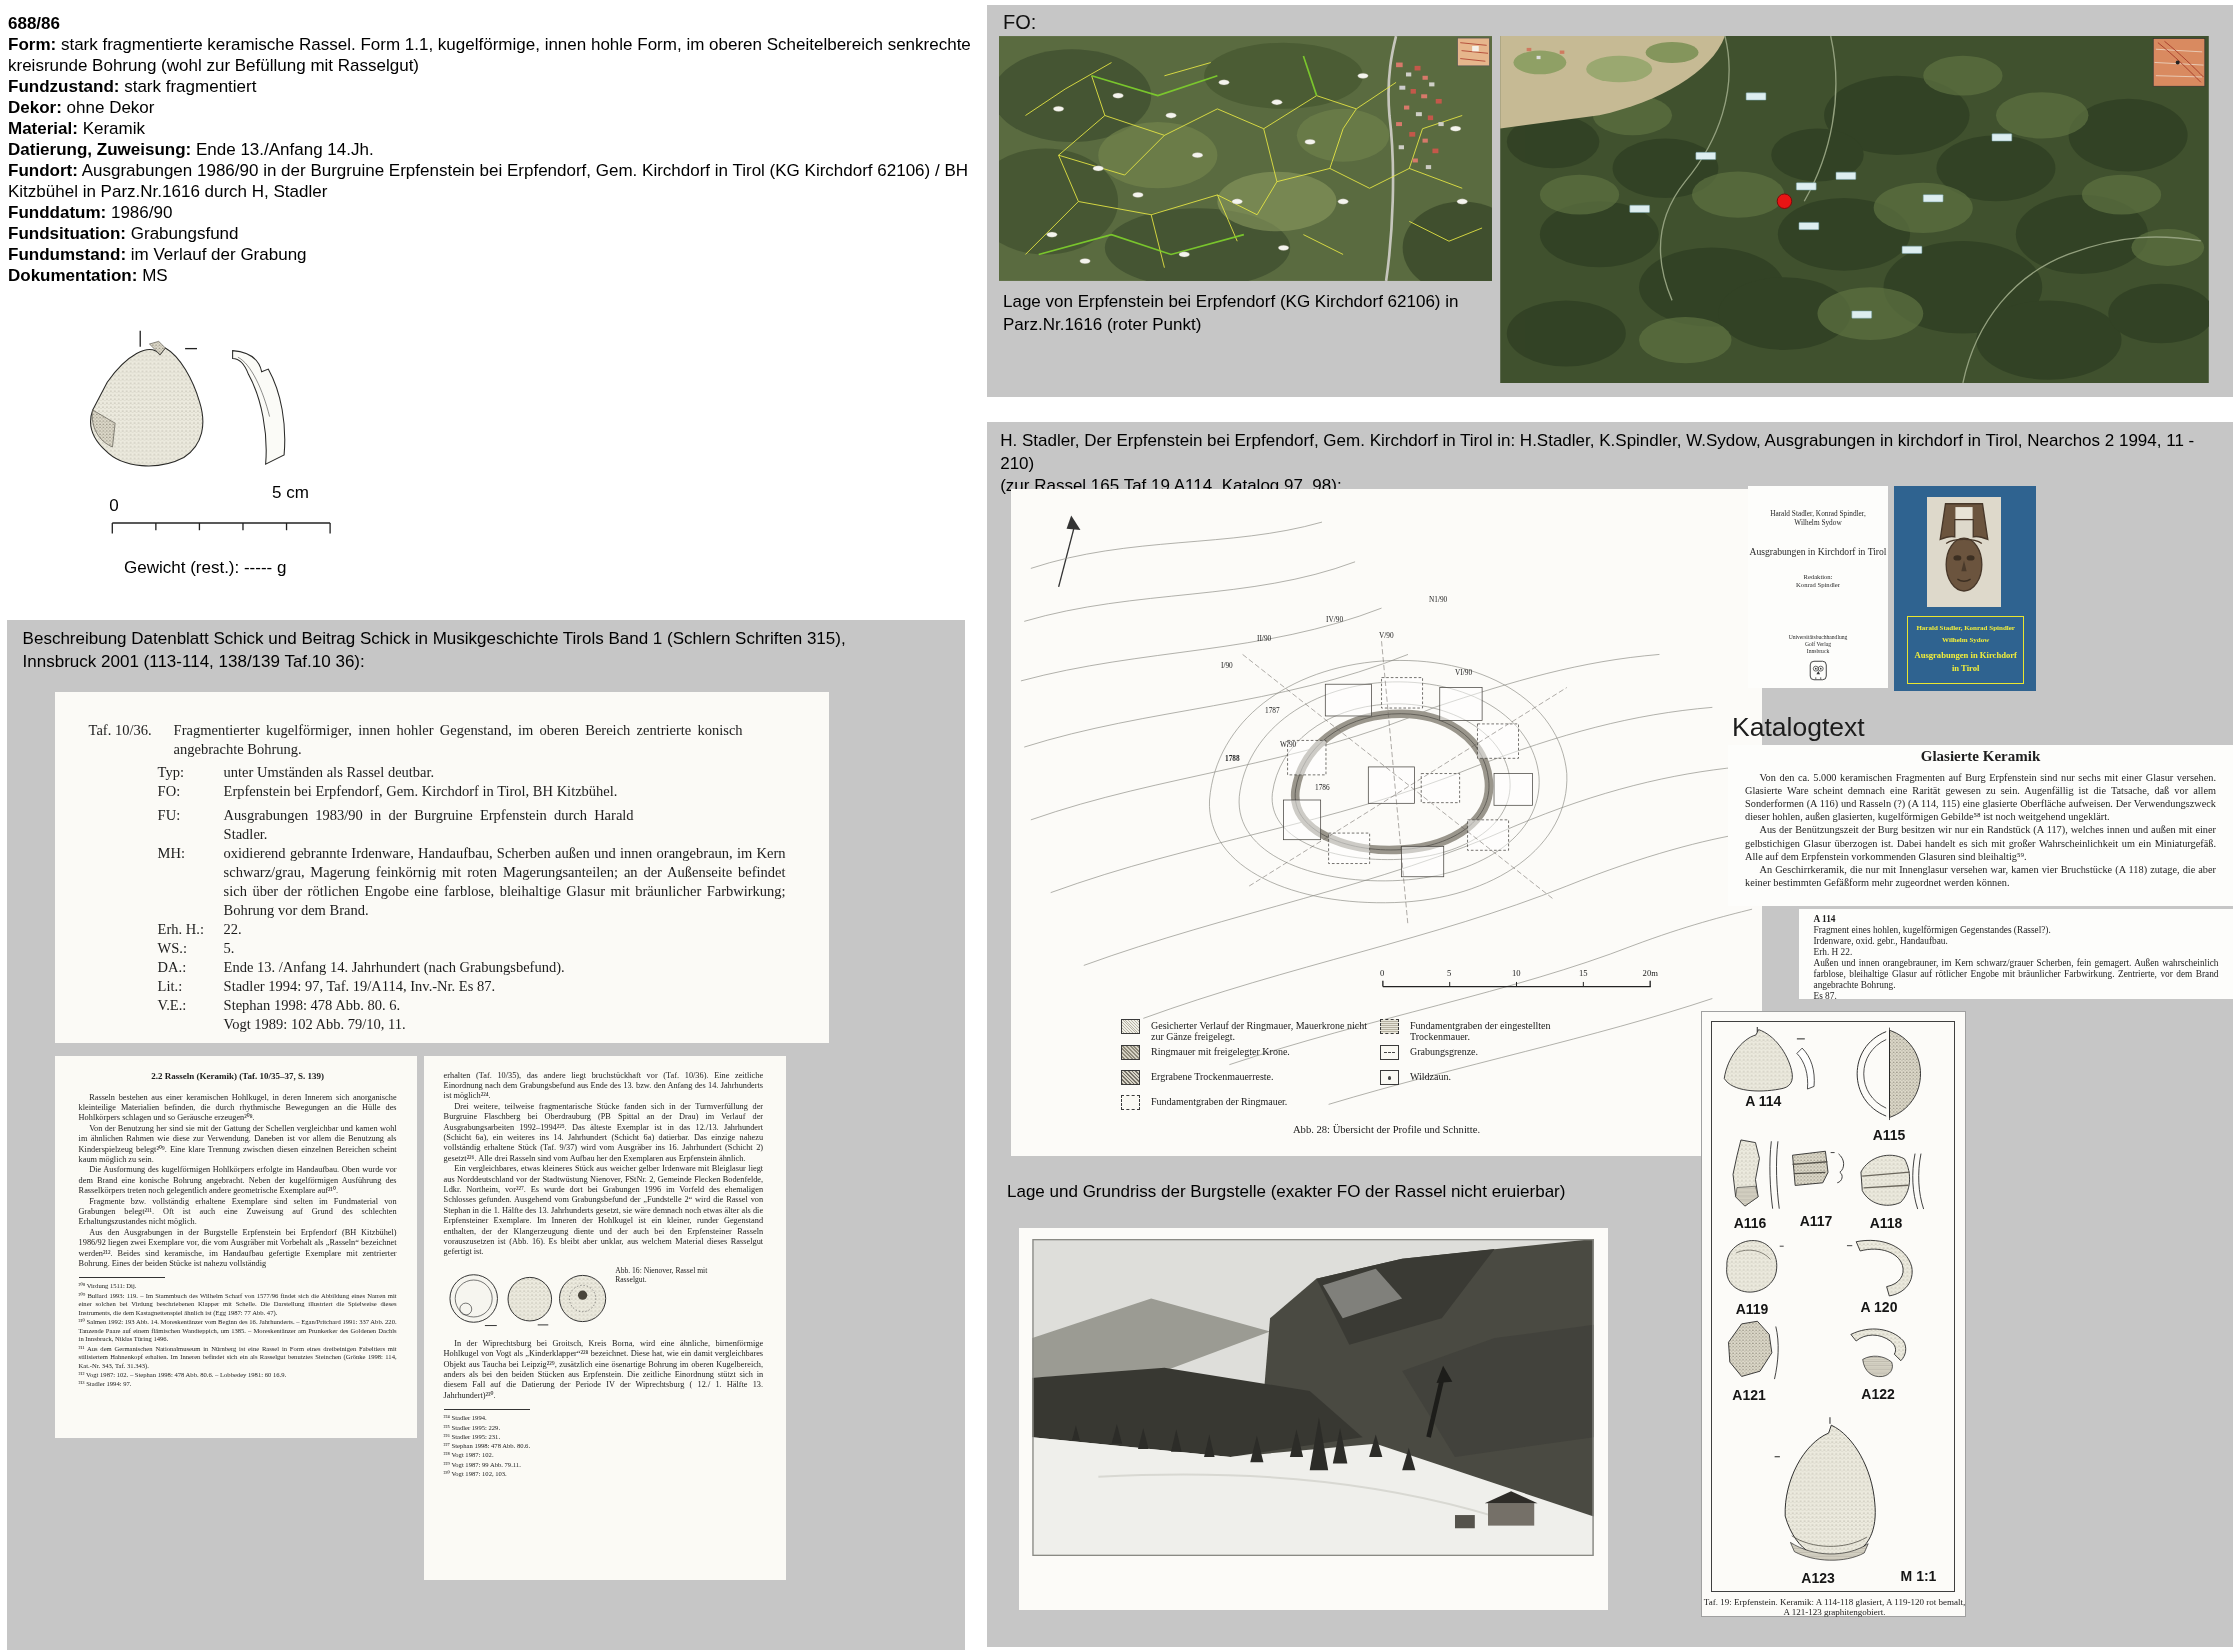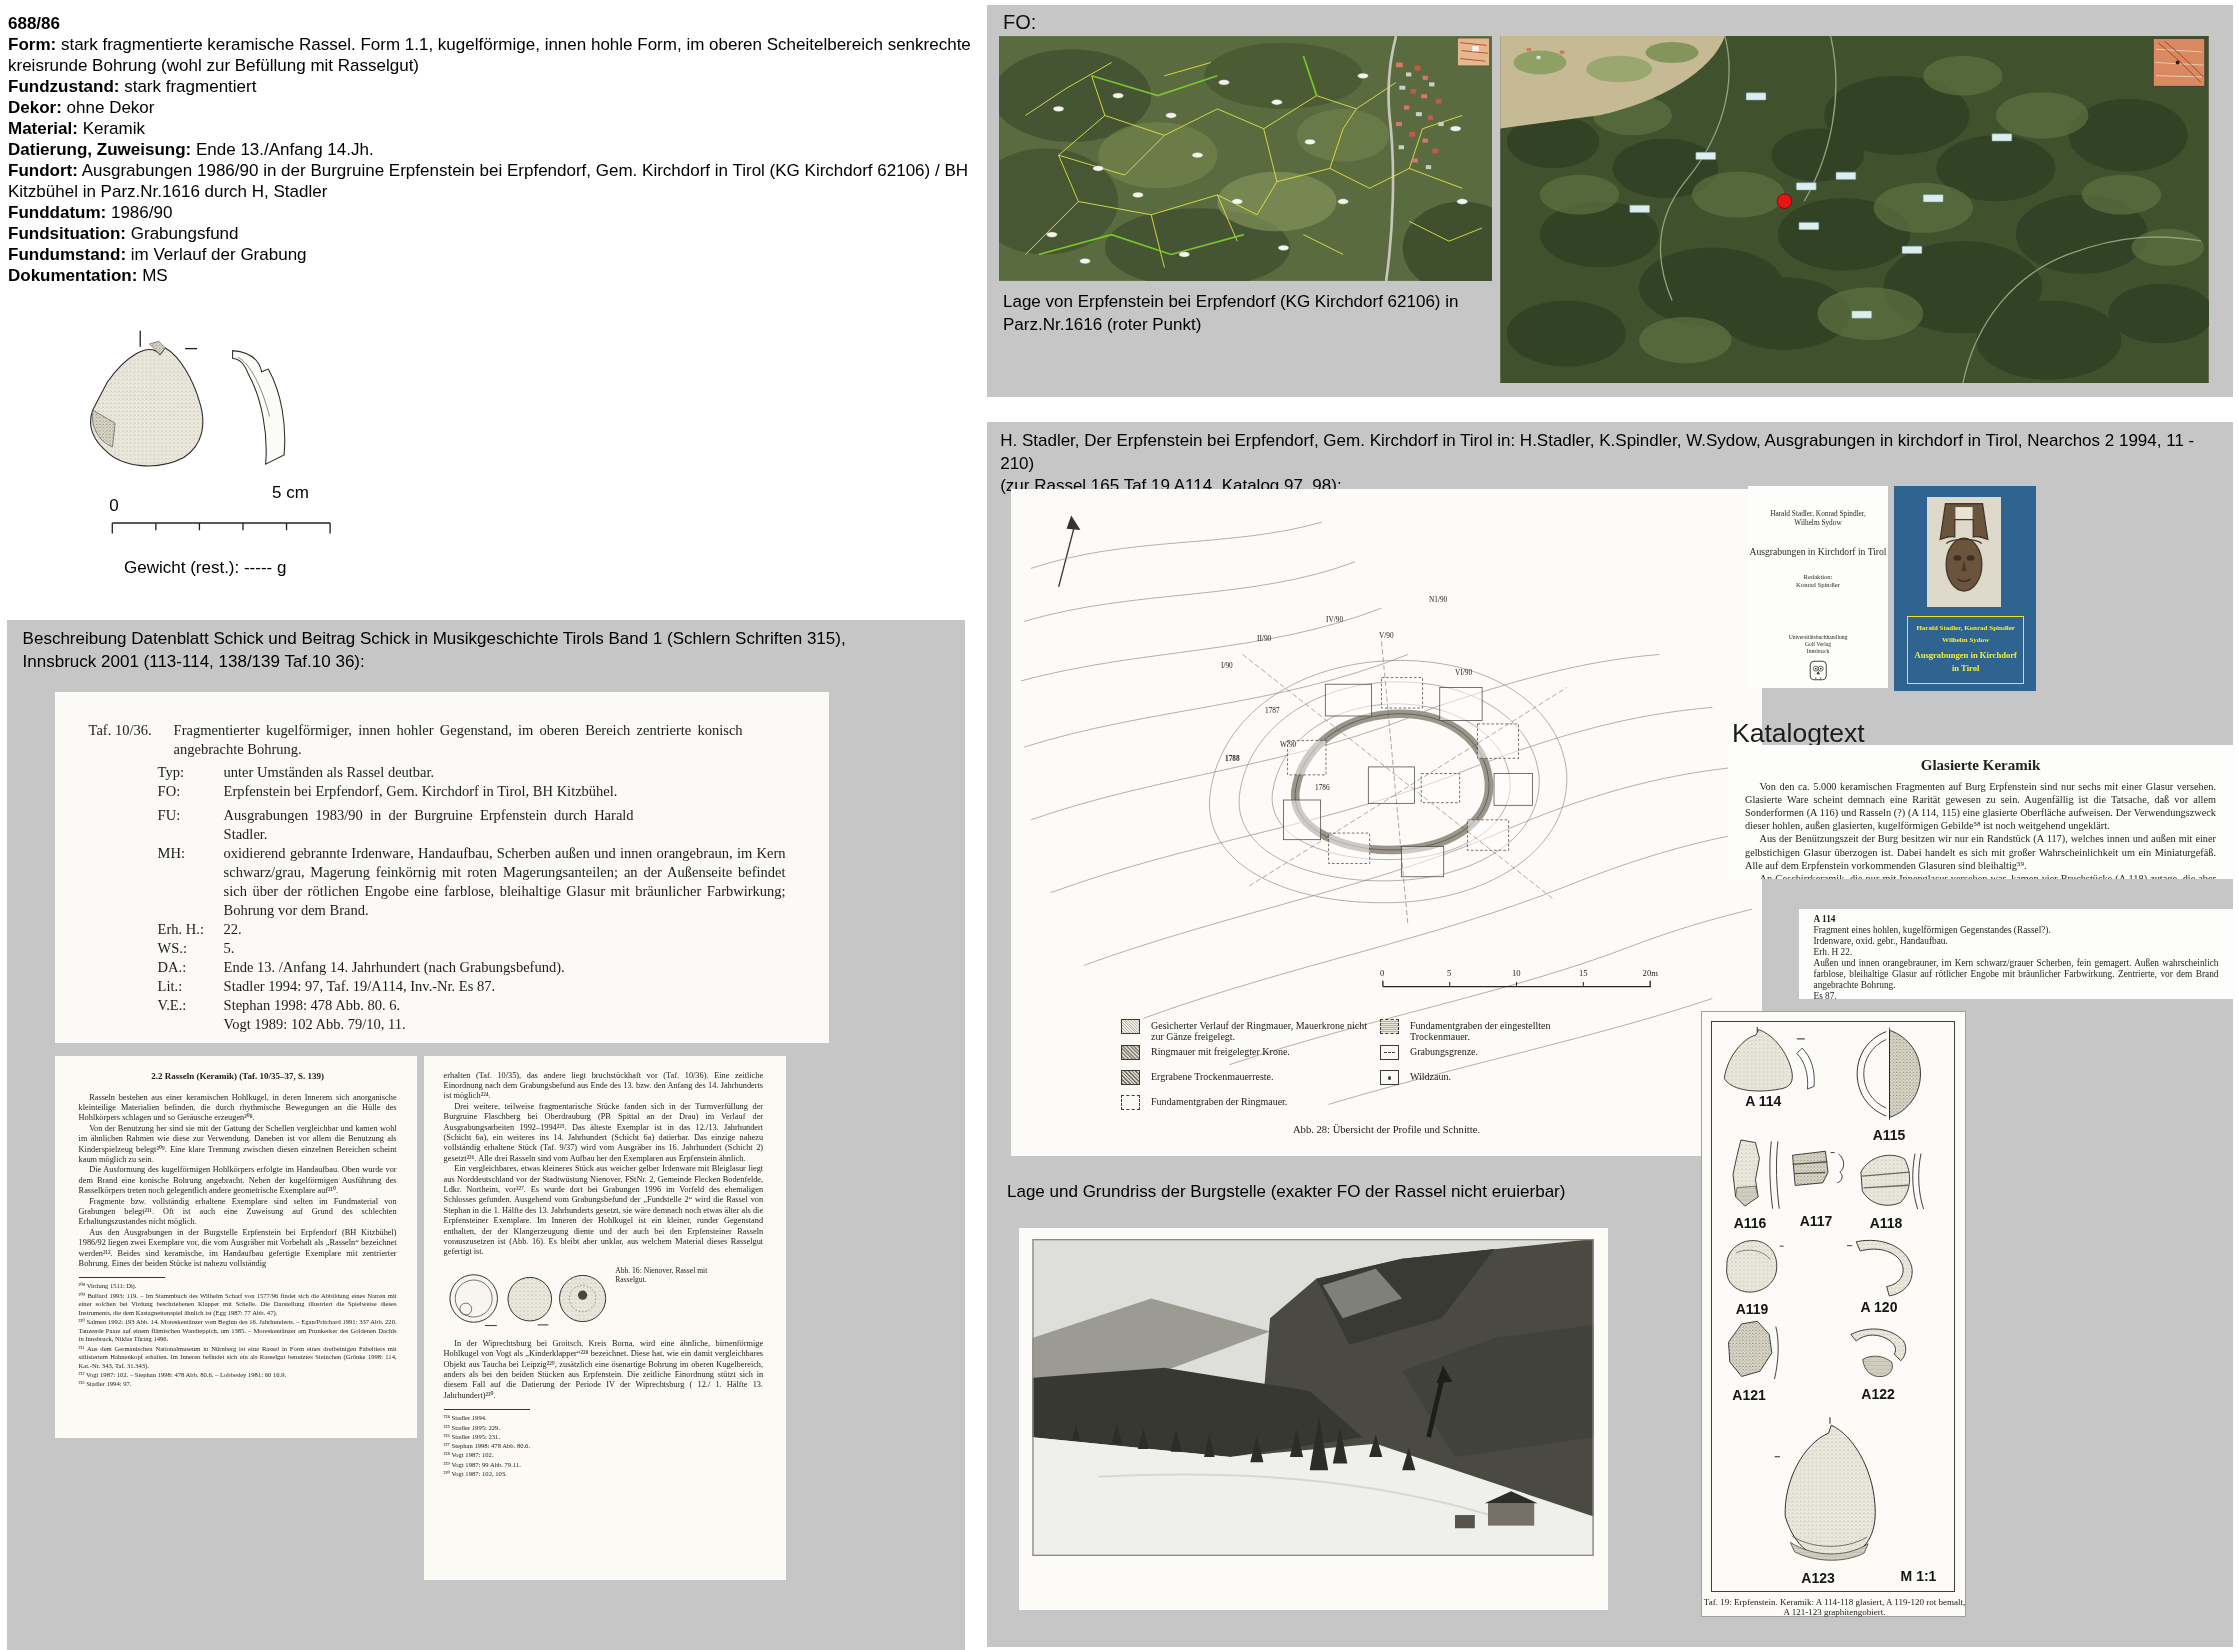--- a/index.html
+++ b/index.html
@@ -509,22 +509,22 @@
       </svg>
     </div>
     <div class="cover-frame" style="left:13.2px; top:130px; width:115px; height:66px;">
       <div class="cov-auth" style="padding-top:6.6px;">Harald Stadler, Konrad Spindler</div>
       <div class="cov-auth" style="padding-top:4px;">Wilhelm Sydow</div>
       <div class="cov-title" style="padding-top:6.6px;">Ausgrabungen in Kirchdorf</div>
       <div class="cov-title" style="padding-top:2.6px;">in Tirol</div>
     </div>
   </div>
 
-  <span class="abs kathead" style="left:745px; top:296px;">Katalogtext</span>
-  <div class="abs katbox" style="left:741px; top:323px; width:505px; height:134px; padding:11px 17px;">
+  <span class="abs kathead" style="left:745px; top:290px;">Katalogtext</span>
+  <div class="abs katbox" style="left:741px; top:323px; width:505px; height:161px; padding:2px 17px;">
     <h3>Glasierte Keramik</h3>
     <p>Von den ca. 5.000 keramischen Fragmenten auf Burg Erpfenstein sind nur sechs mit einer Glasur versehen. Glasierte Ware scheint demnach eine Rarität gewesen zu sein. Augenfällig ist die Tatsache, daß vor allem Sonderformen (A 116) und Rasseln (?) (A 114, 115) eine glasierte Oberfläche aufweisen. Der Verwendungszweck dieser hohlen, außen glasierten, kugelförmigen Gebilde⁵⁸ ist noch weitgehend ungeklärt.</p>
     <p>Aus der Benützungszeit der Burg besitzen wir nur ein Randstück (A 117), welches innen und außen mit einer gelbstichigen Glasur überzogen ist. Dabei handelt es sich mit großer Wahrscheinlichkeit um ein Miniaturgefäß. Alle auf dem Erpfenstein vorkommenden Glasuren sind bleihaltig⁵⁹.</p>
     <p>An Geschirrkeramik, die nur mit Innenglasur versehen war, kamen vier Bruchstücke (A 118) zutage, die aber keiner bestimmten Gefäßform mehr zugeordnet werden können.</p>
   </div>
   <div class="abs katbox a114box" style="left:812px; top:487px; width:434px; height:90px; padding:5.3px 14.5px;">
     <p class="aid">A 114</p>
     <p>Fragment eines hohlen, kugelförmigen Gegenstandes (Rassel?).</p>
     <p>Irdenware, oxid. gebr., Handaufbau.</p>
     <p>Erh. H 22.</p>

